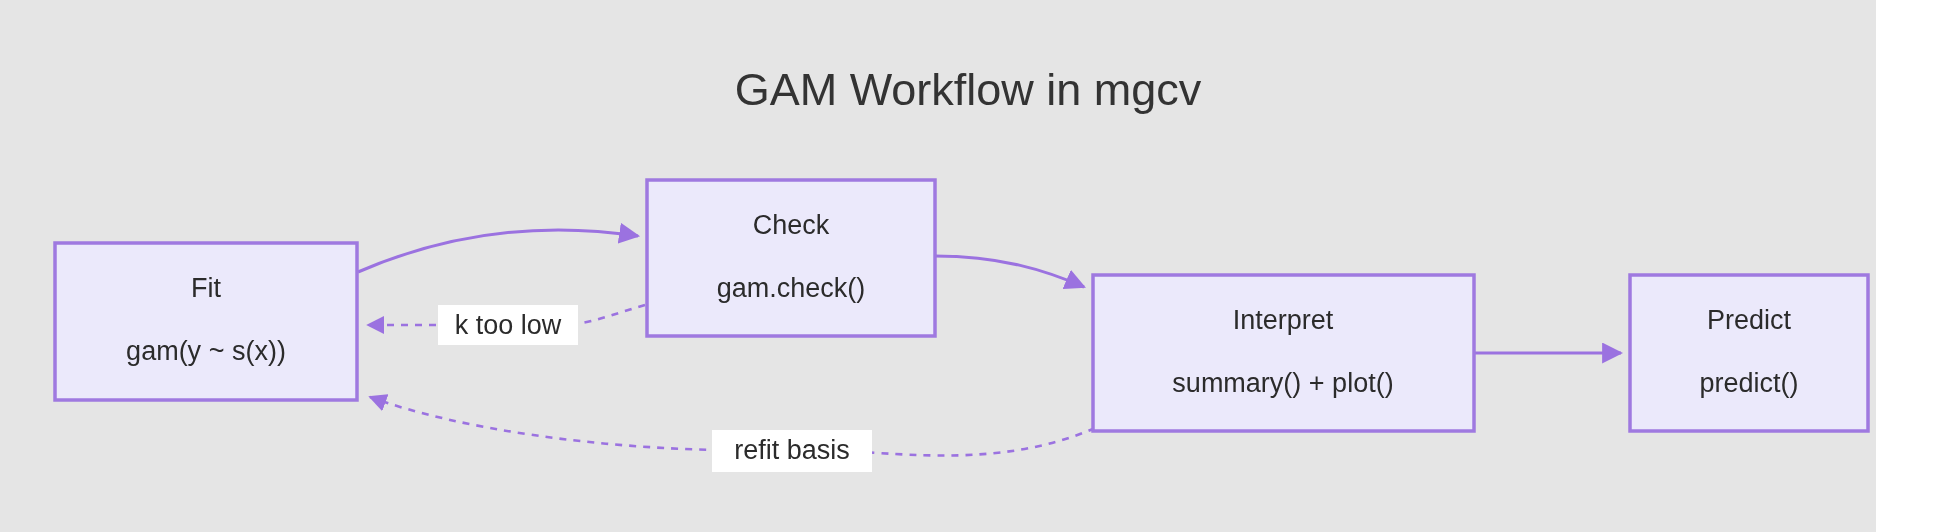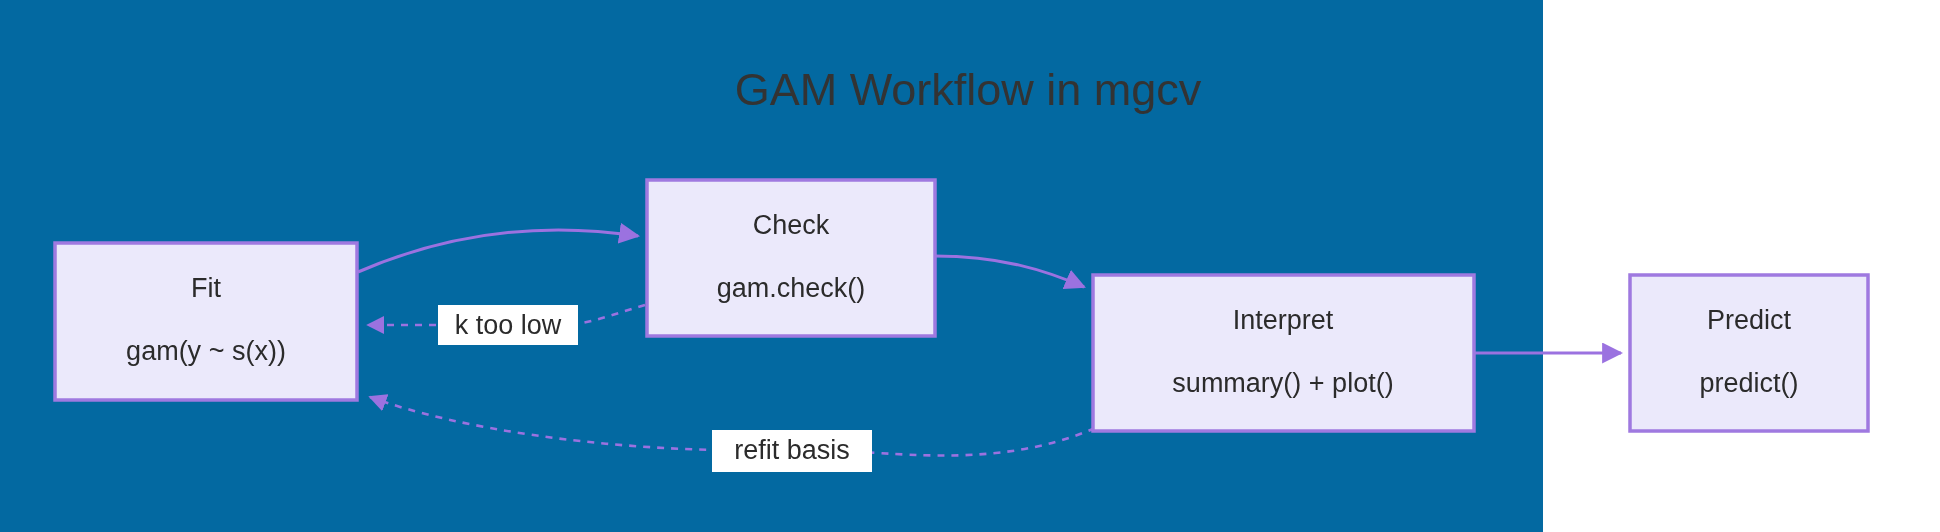--- a/index.html
+++ b/index.html
@@ -8,23 +8,23 @@
     background: #ffffff;
   }
   body {
     width: 1940px;
     height: 532px;
     font-family: "Liberation Sans", sans-serif;
     overflow: hidden;
   }
   #diagram-root {
     position: relative;
-    width: 1543px;
+    width: 1876px;
     height: 532px;
-    background: #0369a1;
+    background: #e5e5e5;
   }
   svg.flow {
     display: block;
     width: 1940px;
     height: 532px;
   }
   .node-rect {
     fill: #ebe9fb;
     stroke: #9f79e0;
     stroke-width: 3.5;

